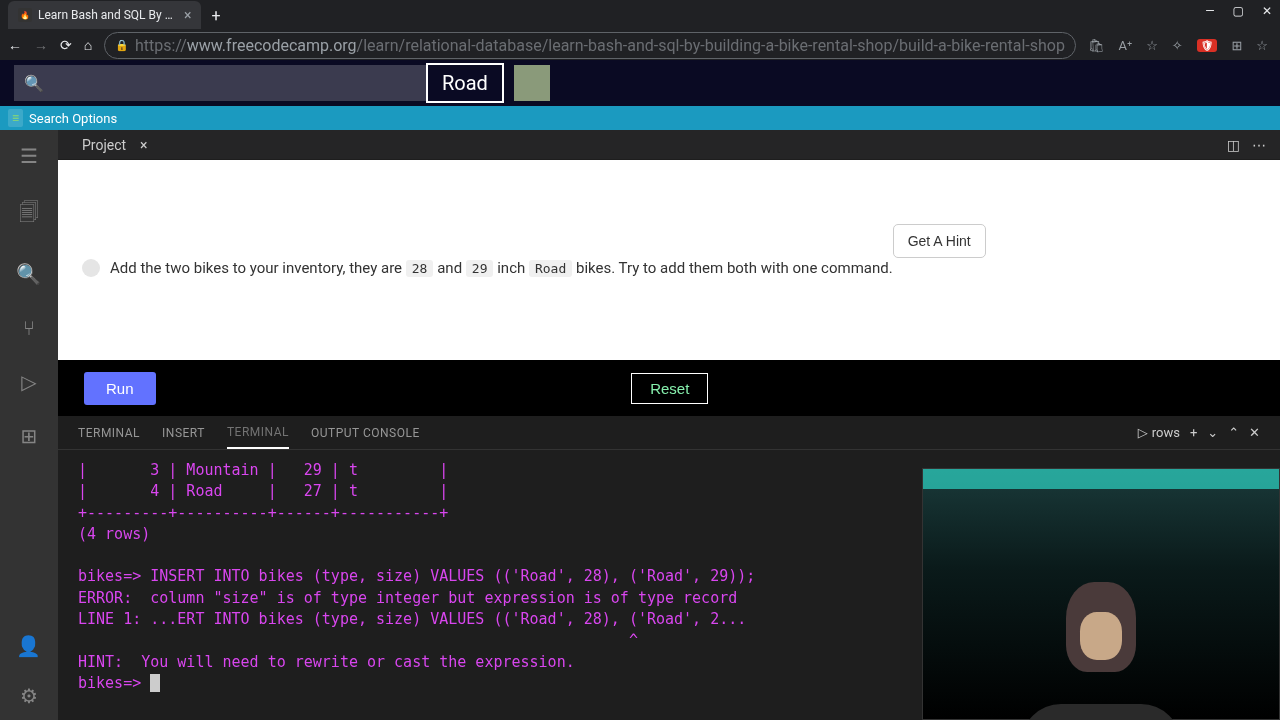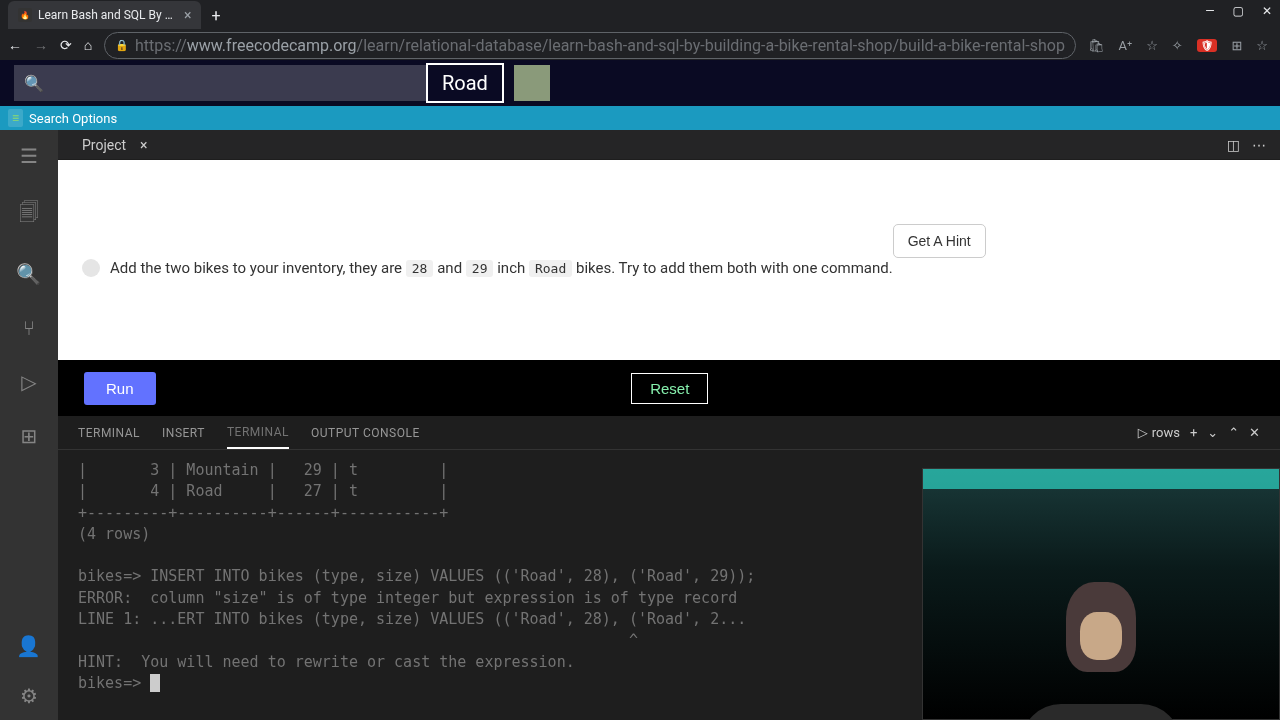--- a/index.html
+++ b/index.html
@@ -66,21 +66,21 @@
 .reset-btn { margin: 0 auto; background: #000; color: #86efac; border: 1px solid #fff; padding: 6px 18px; font-size: 15px; cursor: pointer; }
 .reset-spacer { width: 70px; }
 
 .terminal-tabs { display: flex; align-items: center; height: 34px; background: #1e1e1e; padding: 0 20px; gap: 22px; border-bottom: 1px solid #333; }
 .term-tab { color: #969696; font-size: 12px; letter-spacing: 0.5px; cursor: pointer; padding: 8px 0; }
 .term-tab.active { color: #737373; border-bottom: 2px solid #ffffff; }
 .term-right { margin-left: auto; display: flex; align-items: center; gap: 10px; color: #ccc; }
 .term-label { display: flex; align-items: center; gap: 4px; font-size: 13px; }
 .term-icon { font-size: 13px; cursor: pointer; color: #ccc; }
 
-.terminal-body { flex: 1; background: #1e1e1e; padding: 10px 20px; font-family: 'Consolas', monospace; font-size: 15px; color: #737373; position: relative; white-space: pre; line-height: 1.42; overflow: hidden; }
+.terminal-body { flex: 1; background: #1e1e1e; padding: 10px 20px; font-family: 'Consolas', monospace; font-size: 15px; color: #d946ef; position: relative; white-space: pre; line-height: 1.42; overflow: hidden; }
 .cursor-block { display: inline-block; width: 10px; height: 18px; background: #ccc; vertical-align: middle; }
 
 .webcam { position: absolute; right: 0; bottom: 0; width: 358px; height: 252px; background: linear-gradient(180deg, #1a3a3a 0%, #0a1a1a 40%, #000 100%); border: 1px solid #333; }
 .webcam-glow { position: absolute; top: 0; width: 100%; height: 20px; background: #2dd4c4; opacity: 0.7; }
 .webcam-person { position: absolute; left: 50%; bottom: 0; transform: translateX(-50%); width: 160px; height: 180px; }
 .webcam-head { width: 70px; height: 90px; background: #4a3a3a; border-radius: 40% 40% 30% 30%; margin: 0 auto; position: relative; }
 .webcam-face { position: absolute; top: 30px; left: 14px; width: 42px; height: 48px; background: #c8a888; border-radius: 40%; }
 .webcam-body { width: 160px; height: 100px; background: #2a2a2a; border-radius: 40px 40px 0 0; margin-top: -10px; }
 </style>
 </head>

